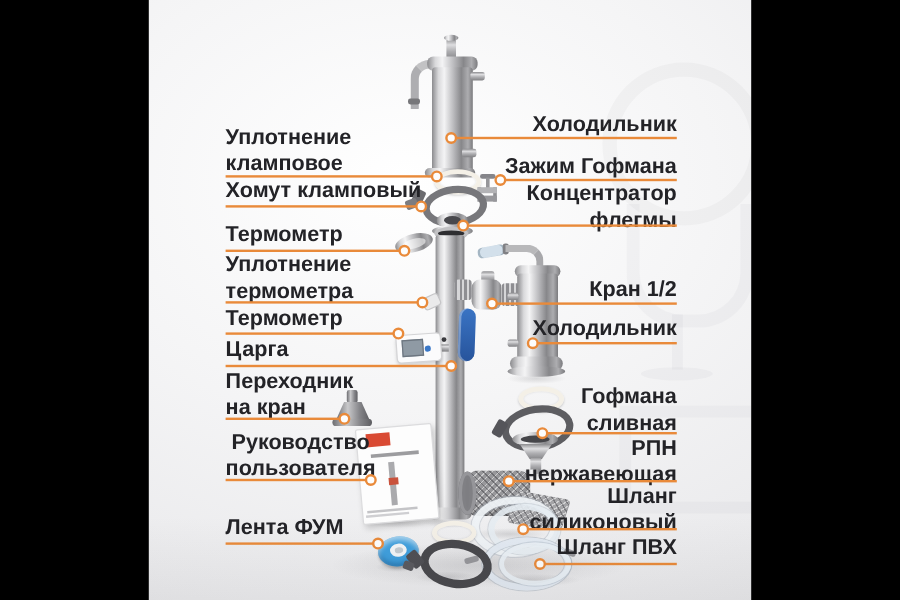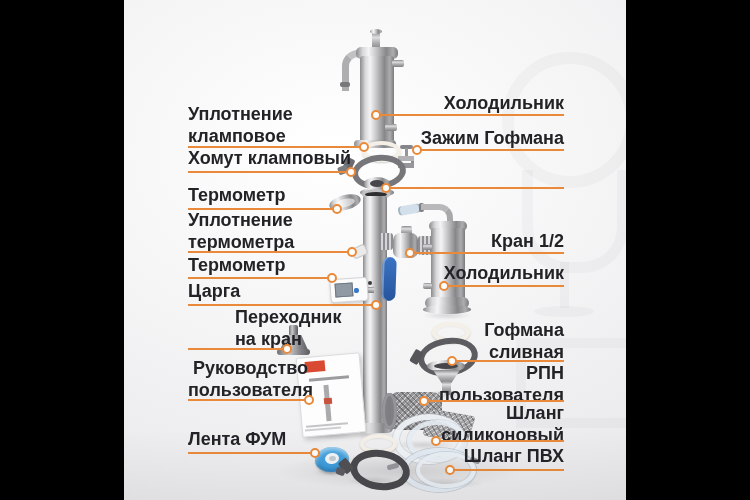--- a/index.html
+++ b/index.html
@@ -200,34 +200,36 @@
 
 
     <div class="lab left" style="top:104px;">Уплотнение
 кламповое</div>
     <div class="lab left" style="top:148px;">Хомут кламповый</div>
     <div class="lab left" style="top:185px;">Термометр</div>
     <div class="lab left" style="top:210px;">Уплотнение
 термометра</div>
     <div class="lab left" style="top:255px;">Термометр</div>
     <div class="lab left" style="top:281px;">Царга</div>
-    <div class="lab left" style="top:307px;margin-left:47px;">Переходник
+    <div class="lab left" style="top:307px;">Переходник
 на кран</div>
     <div class="lab left" style="top:358px;text-align:center;">Руководство
 пользователя</div>
     <div class="lab left" style="top:429px;">Лента ФУМ</div>
 
     <div class="lab right" style="top:93px;">Холодильник</div>
     <div class="lab right" style="top:128px;">Зажим Гофмана</div>
+    <div class="lab right" style="top:151px;">Концентратор
+флегмы</div>
     <div class="lab right" style="top:231px;text-align:center;">Кран 1/2</div>
     <div class="lab right" style="top:263px;">Холодильник</div>
     <div class="lab right" style="top:320px;">Гофмана
 сливная</div>
     <div class="lab right" style="top:363px;">РПН
-пользователя</div>
+нержавеющая</div>
     <div class="lab right" style="top:403px;">Шланг
 силиконовый</div>
     <div class="lab right" style="top:446px;">Шланг ПВХ</div>
 
     <div class="lead" style="left:64px;top:146px;width:172px;">
         <span class="dot r"></span>
       </div>
     <div class="lead" style="left:64px;top:171px;width:159px;">
         <span class="dot r"></span>
       </div>

